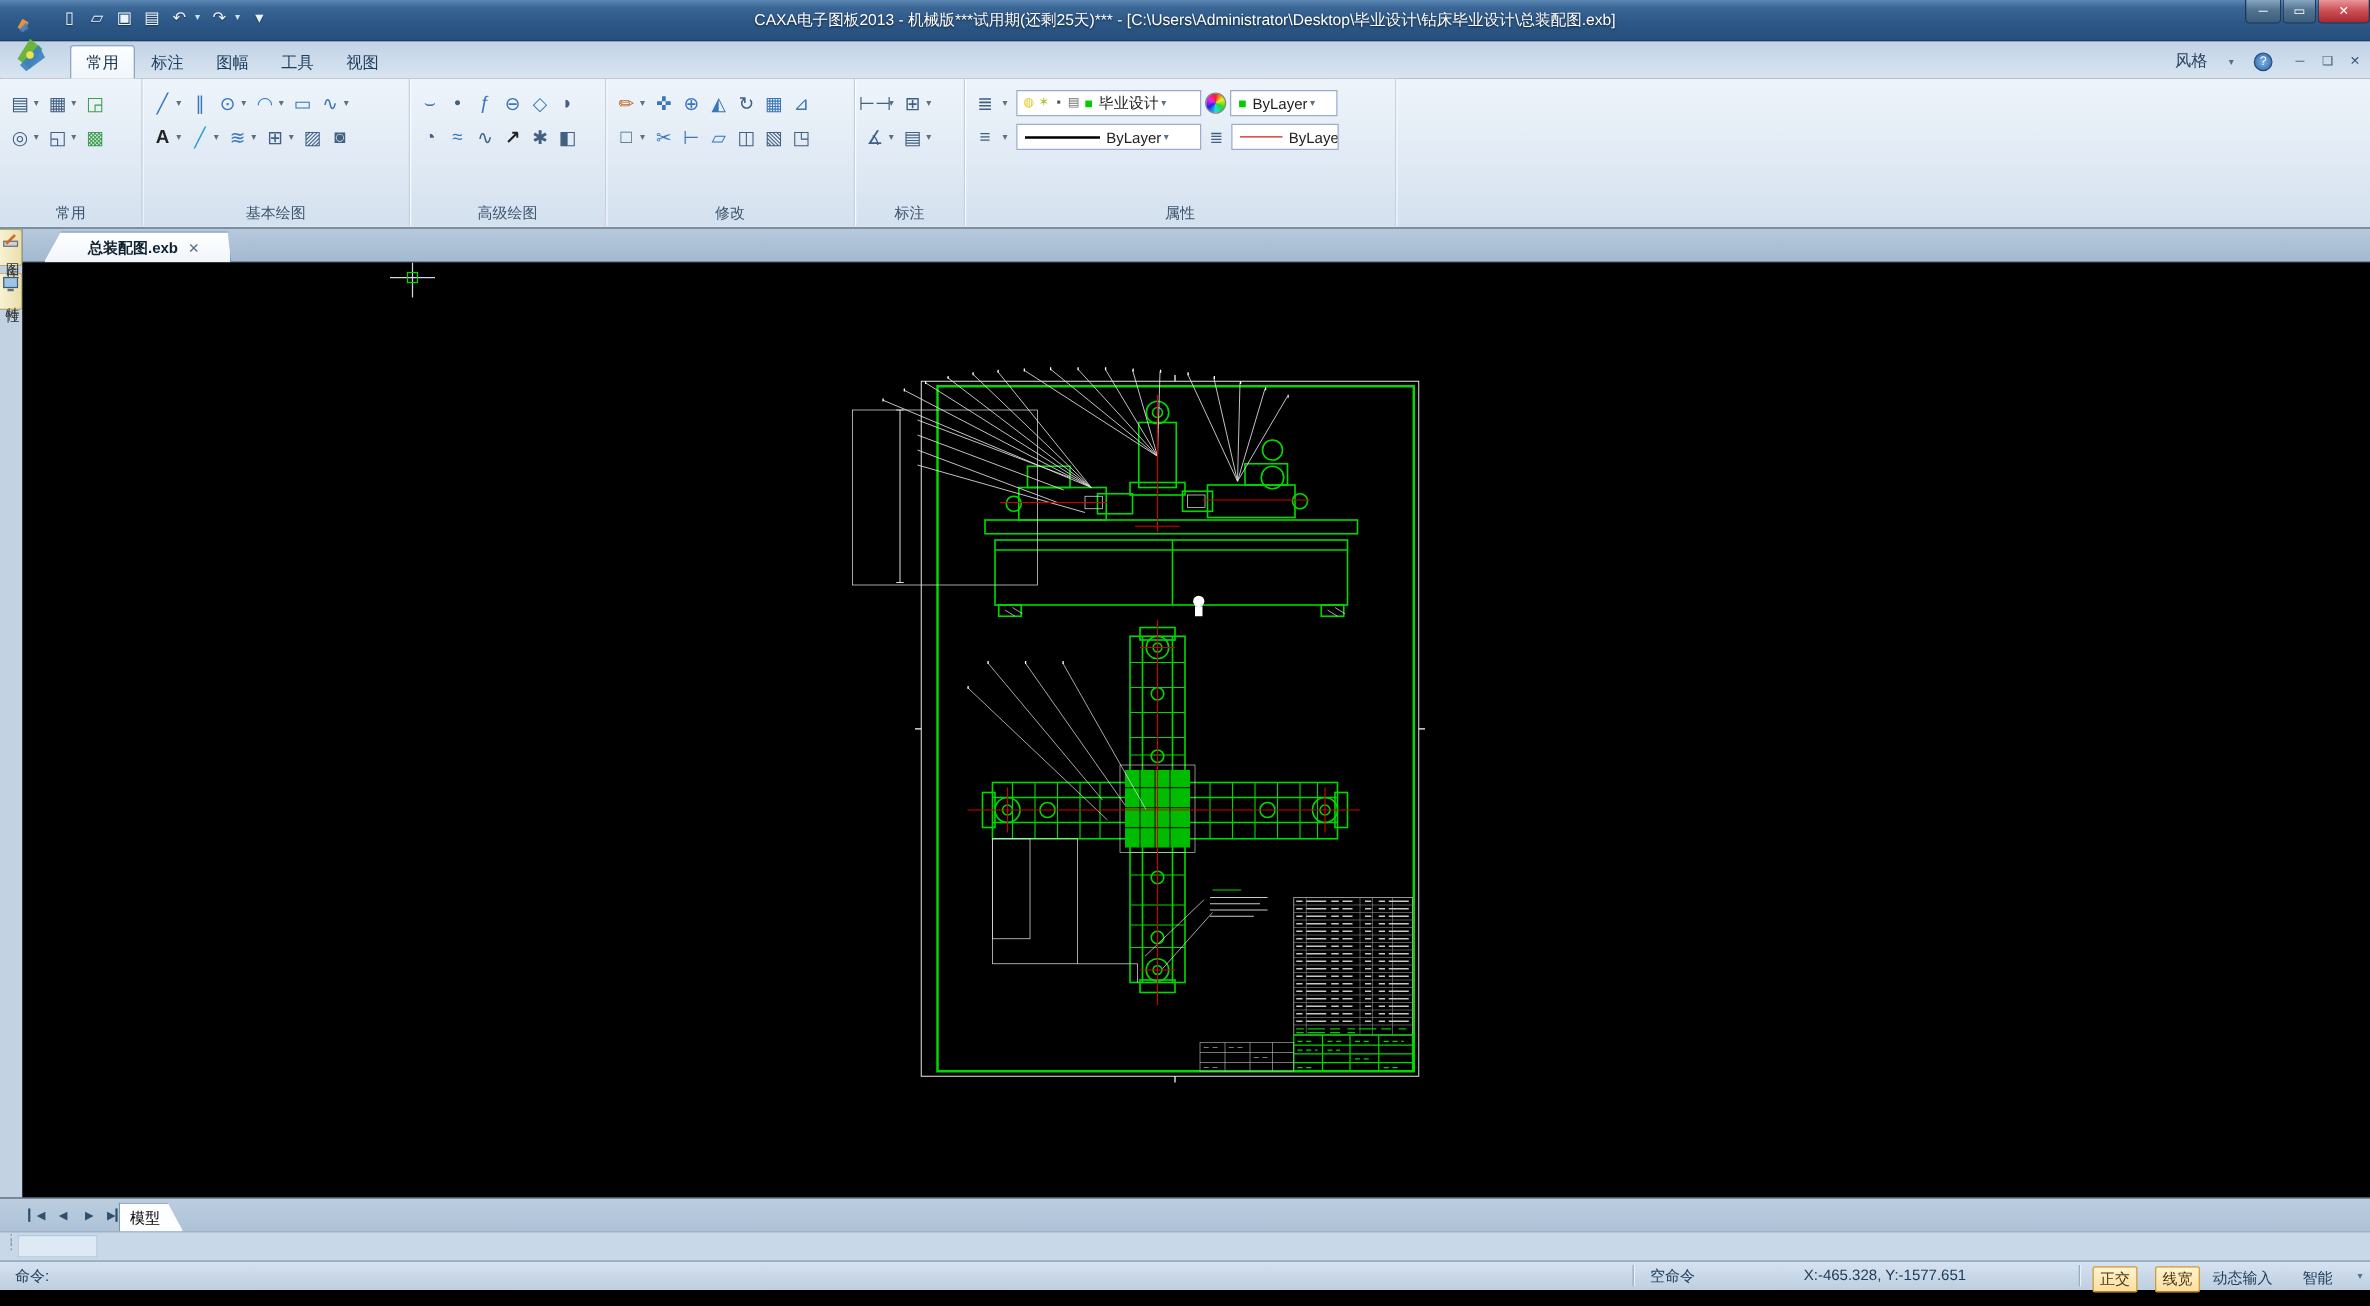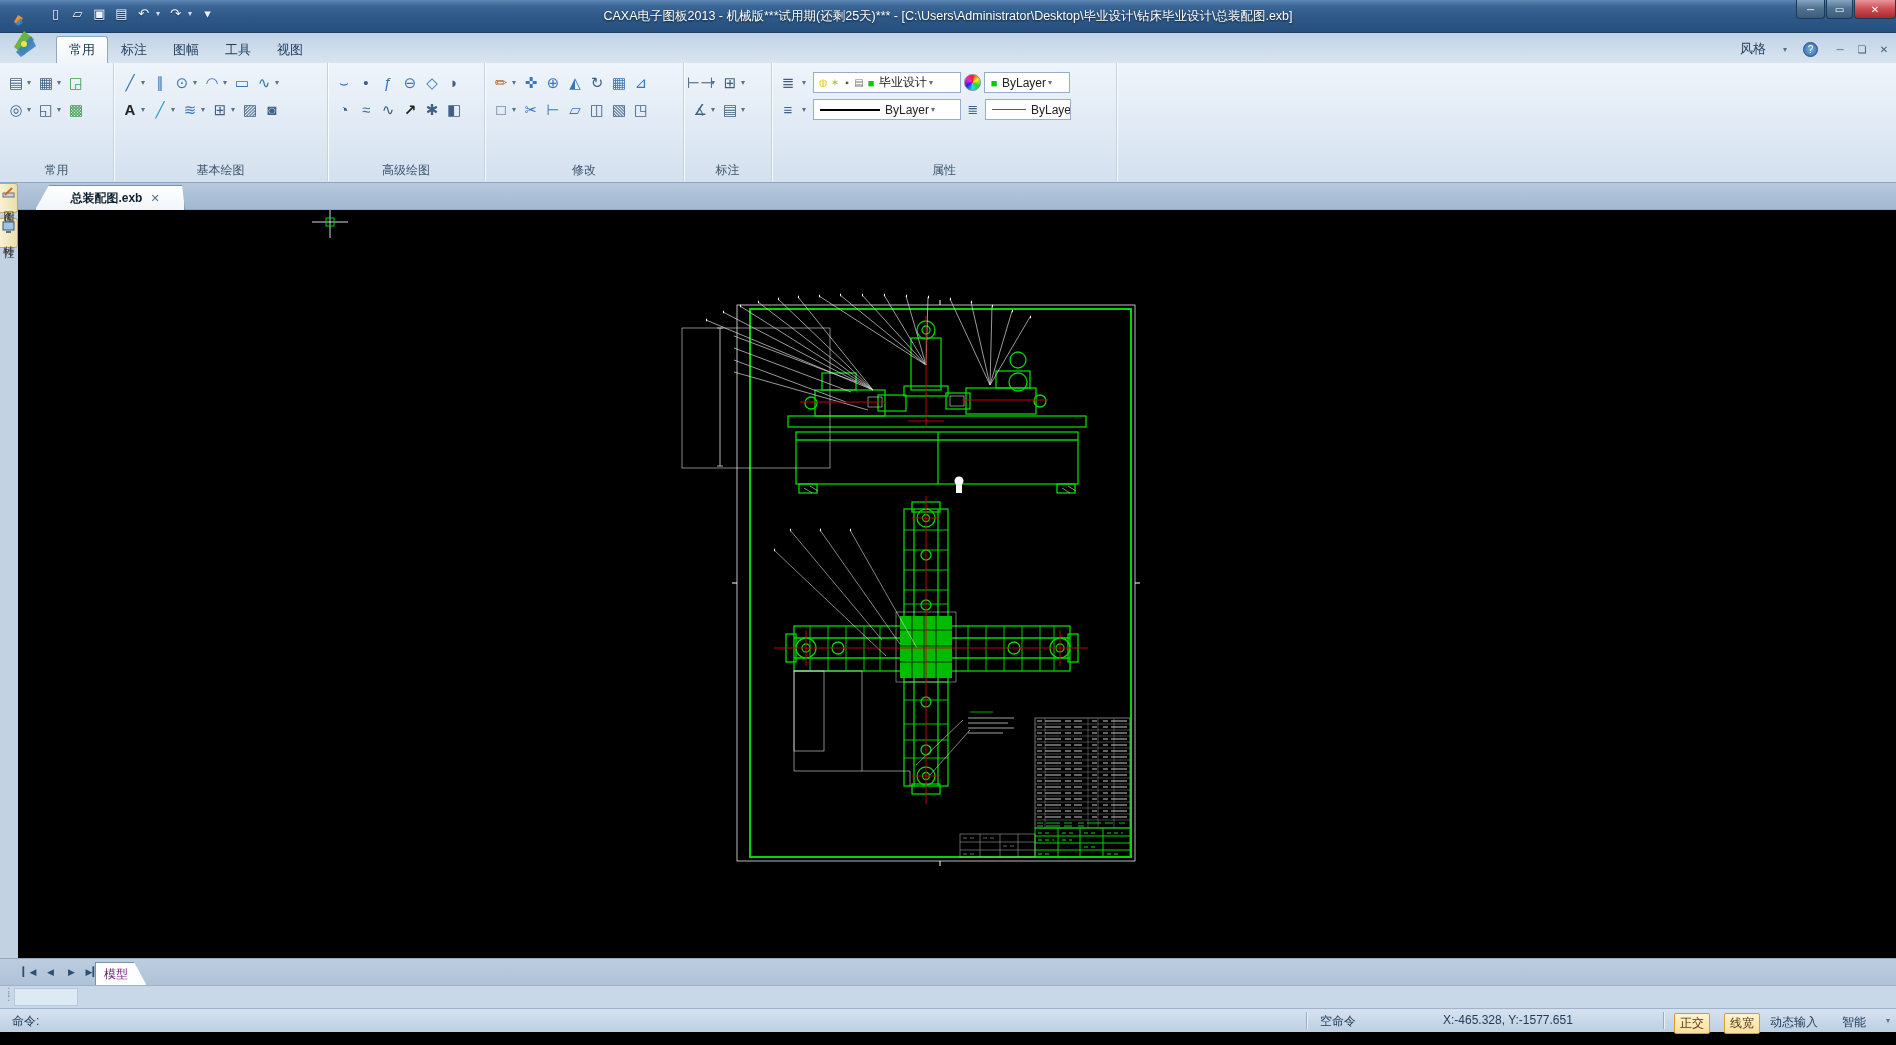--- a/index.html
+++ b/index.html
@@ -96,21 +96,21 @@
 
   
   .navrow { position:absolute; left:0; top:958px; width:1896px; height:27px;
     background:linear-gradient(#bccde0,#aec2d7); border-top:1px solid #90a8c0; }
   .navbtns { position:absolute; left:22px; top:5px; display:flex; gap:6px; }
   .navb { width:15px; height:16px; display:flex; align-items:center; justify-content:center;
     font-size:9px; color:#2e4f6e; }
   .sheettab { position:absolute; left:95px; top:3px; width:52px; height:24px; background:#fdfeff;
     border:1px solid #7a93ad; border-bottom:none;
     clip-path:polygon(0 0, calc(100% - 13px) 0, 100% 100%, 0 100%);
-    display:flex; align-items:center; font-size:12px; color:#701a75; padding-left:8px; }
+    display:flex; align-items:center; font-size:12px; color:#000000; padding-left:8px; }
 
   .cmdstrip { position:absolute; left:0; top:985px; width:1896px; height:23px;
     background:#c9d8e8; border-top:1px solid #9db2c8; }
   .cmd-handle { position:absolute; left:4px; top:3px; color:#7e95ad; font-size:10px; letter-spacing:0; line-height:5px; }
   .cmd-box { position:absolute; left:14px; top:2px; width:64px; height:18px; background:#dde9f5; border:1px solid #b6c8da; }
 
   .statusbar { position:absolute; left:0; top:1008px; width:1896px; height:24px;
     background:linear-gradient(#d6e2f0,#bdcfe1); border-top:1px solid #9fb4c9;
     font-size:12px; color:#203d59; }
   .st { position:absolute; top:4px; white-space:nowrap;text-align:right; }

